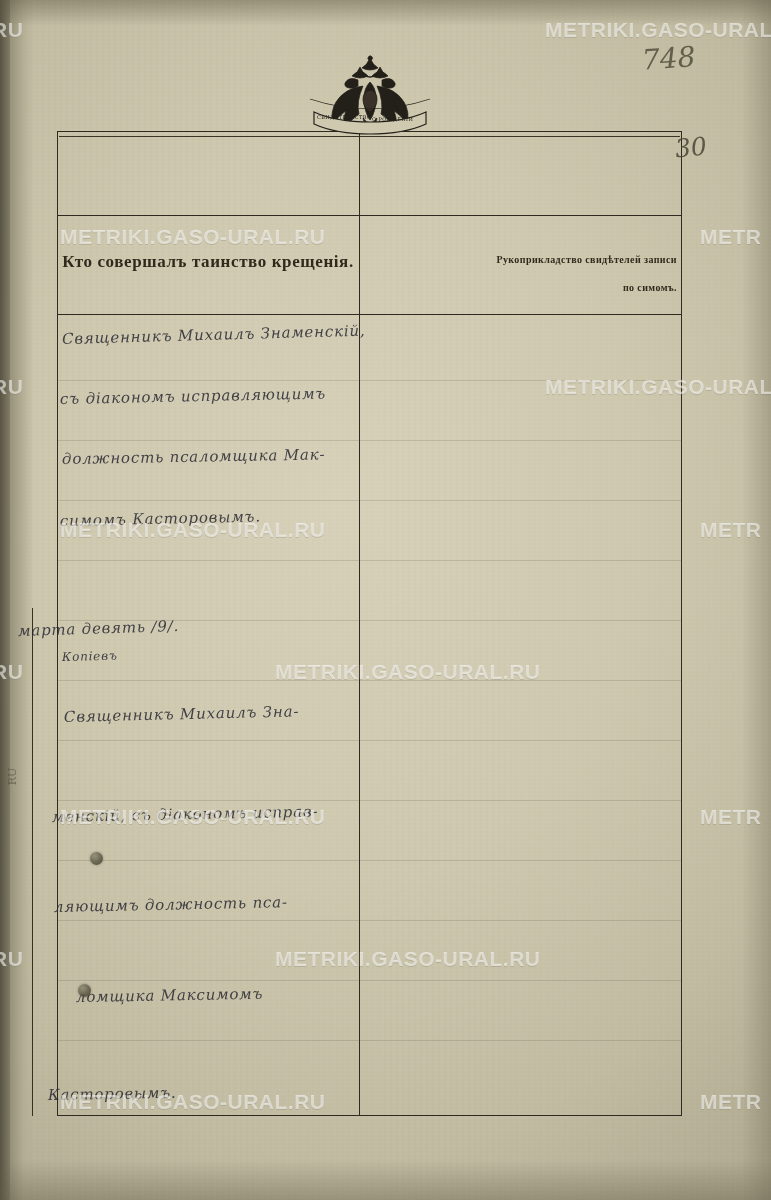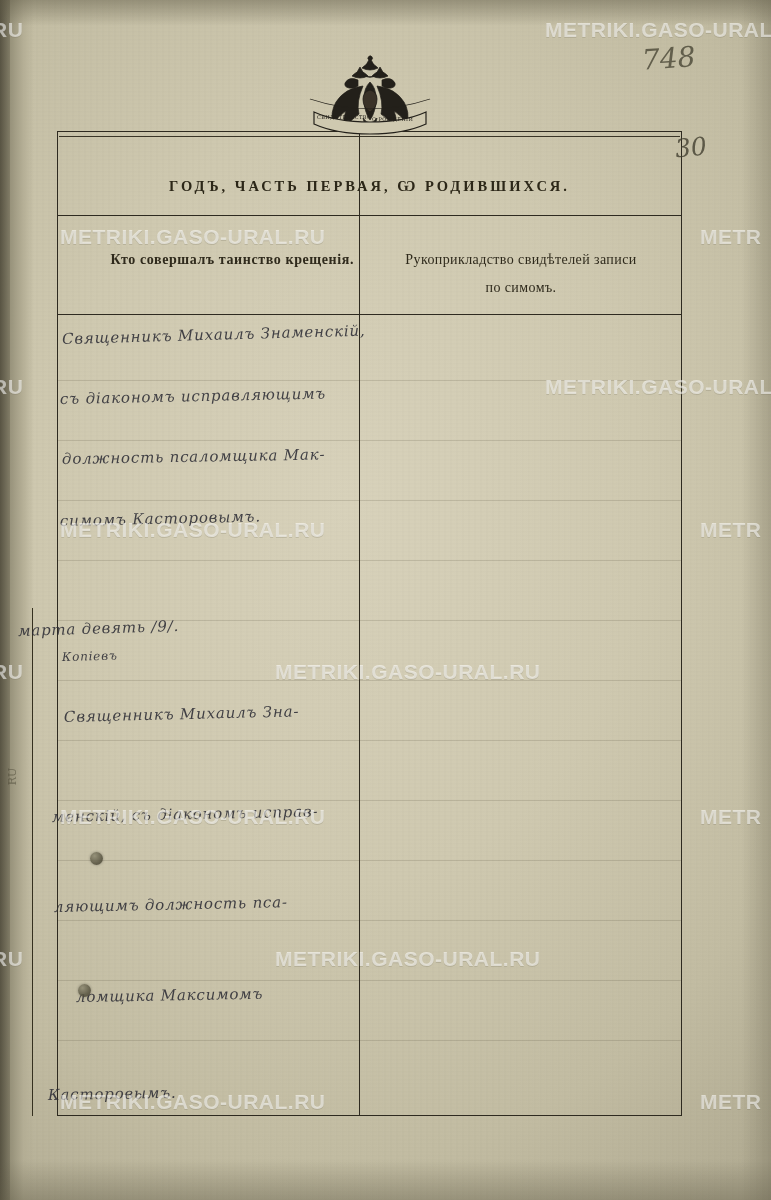--- a/index.html
+++ b/index.html
@@ -151,34 +151,34 @@
     font-weight: 700;
     font-size: 14.5px;
     letter-spacing: 3px;
     color: #2c2718;
   }
   .col-head-left {
     position: absolute;
     left: 62px;
     top: 252px;
     width: 292px;
-    text-align: right;
-    font-size: 14px;
+    text-align: center;
+    font-size: 17px;
     font-weight: 700;
     letter-spacing: 0.6px;
     color: #2f2a1c;
   }
   .col-head-right {
     position: absolute;
     left: 365px;
     top: 246px;
     width: 312px;
-    text-align: center;
-    font-size: 14px;
-    font-weight: 400;
+    text-align: right;
+    font-size: 10px;
+    font-weight: 700;
     letter-spacing: 0.4px;
     color: #2f2a1c;
     line-height: 28px;
   }
 
   
   .emblem {
     position: absolute;
     left: 300px;
     top: 52px;
@@ -312,21 +312,20 @@
       <g fill="#cfc9b0" stroke="#23201a" stroke-width="1.2">
         <path d="M14 88 q22 10 56 10 q34 0 56 -10 l0 12 q-22 10 -56 10 q-34 0 -56 -10 z" transform="translate(0,-28)"></path>
       </g>
       <g fill="#23201a" font-family="DejaVu Serif, serif" font-size="5" letter-spacing="0.4">
         <text x="17" y="67">СВИДѢТЕЛЬСТВО</text>
         <text x="72" y="69">О РОЖДЕНІИ</text>
       </g>
     </svg>
   </div>
 
-  <div class="title-line">ГОДЪ, ЧАСТЬ ПЕРВАЯ, Ѡ РОДИВШИХСЯ.</div>
   <div class="col-head-left">Кто совершалъ таинство крещенія.</div>
   <div class="col-head-right">
     <span>Рукоприкладство свидѣтелей записи</span><br>
     <span>по симомъ.</span>
   </div>
 
   <div class="hand" style="left:62px; top:330px; transform:rotate(-1.6deg);">Священникъ Михаилъ Знаменскій,</div>
   <div class="hand" style="left:60px; top:390px; transform:rotate(-1.2deg);">съ діакономъ исправляющимъ</div>
   <div class="hand" style="left:62px; top:450px; transform:rotate(-1.0deg);">должность псаломщика Мак-</div>
   <div class="hand" style="left:60px; top:512px; transform:rotate(-1.3deg);">симомъ Касторовымъ.</div>

